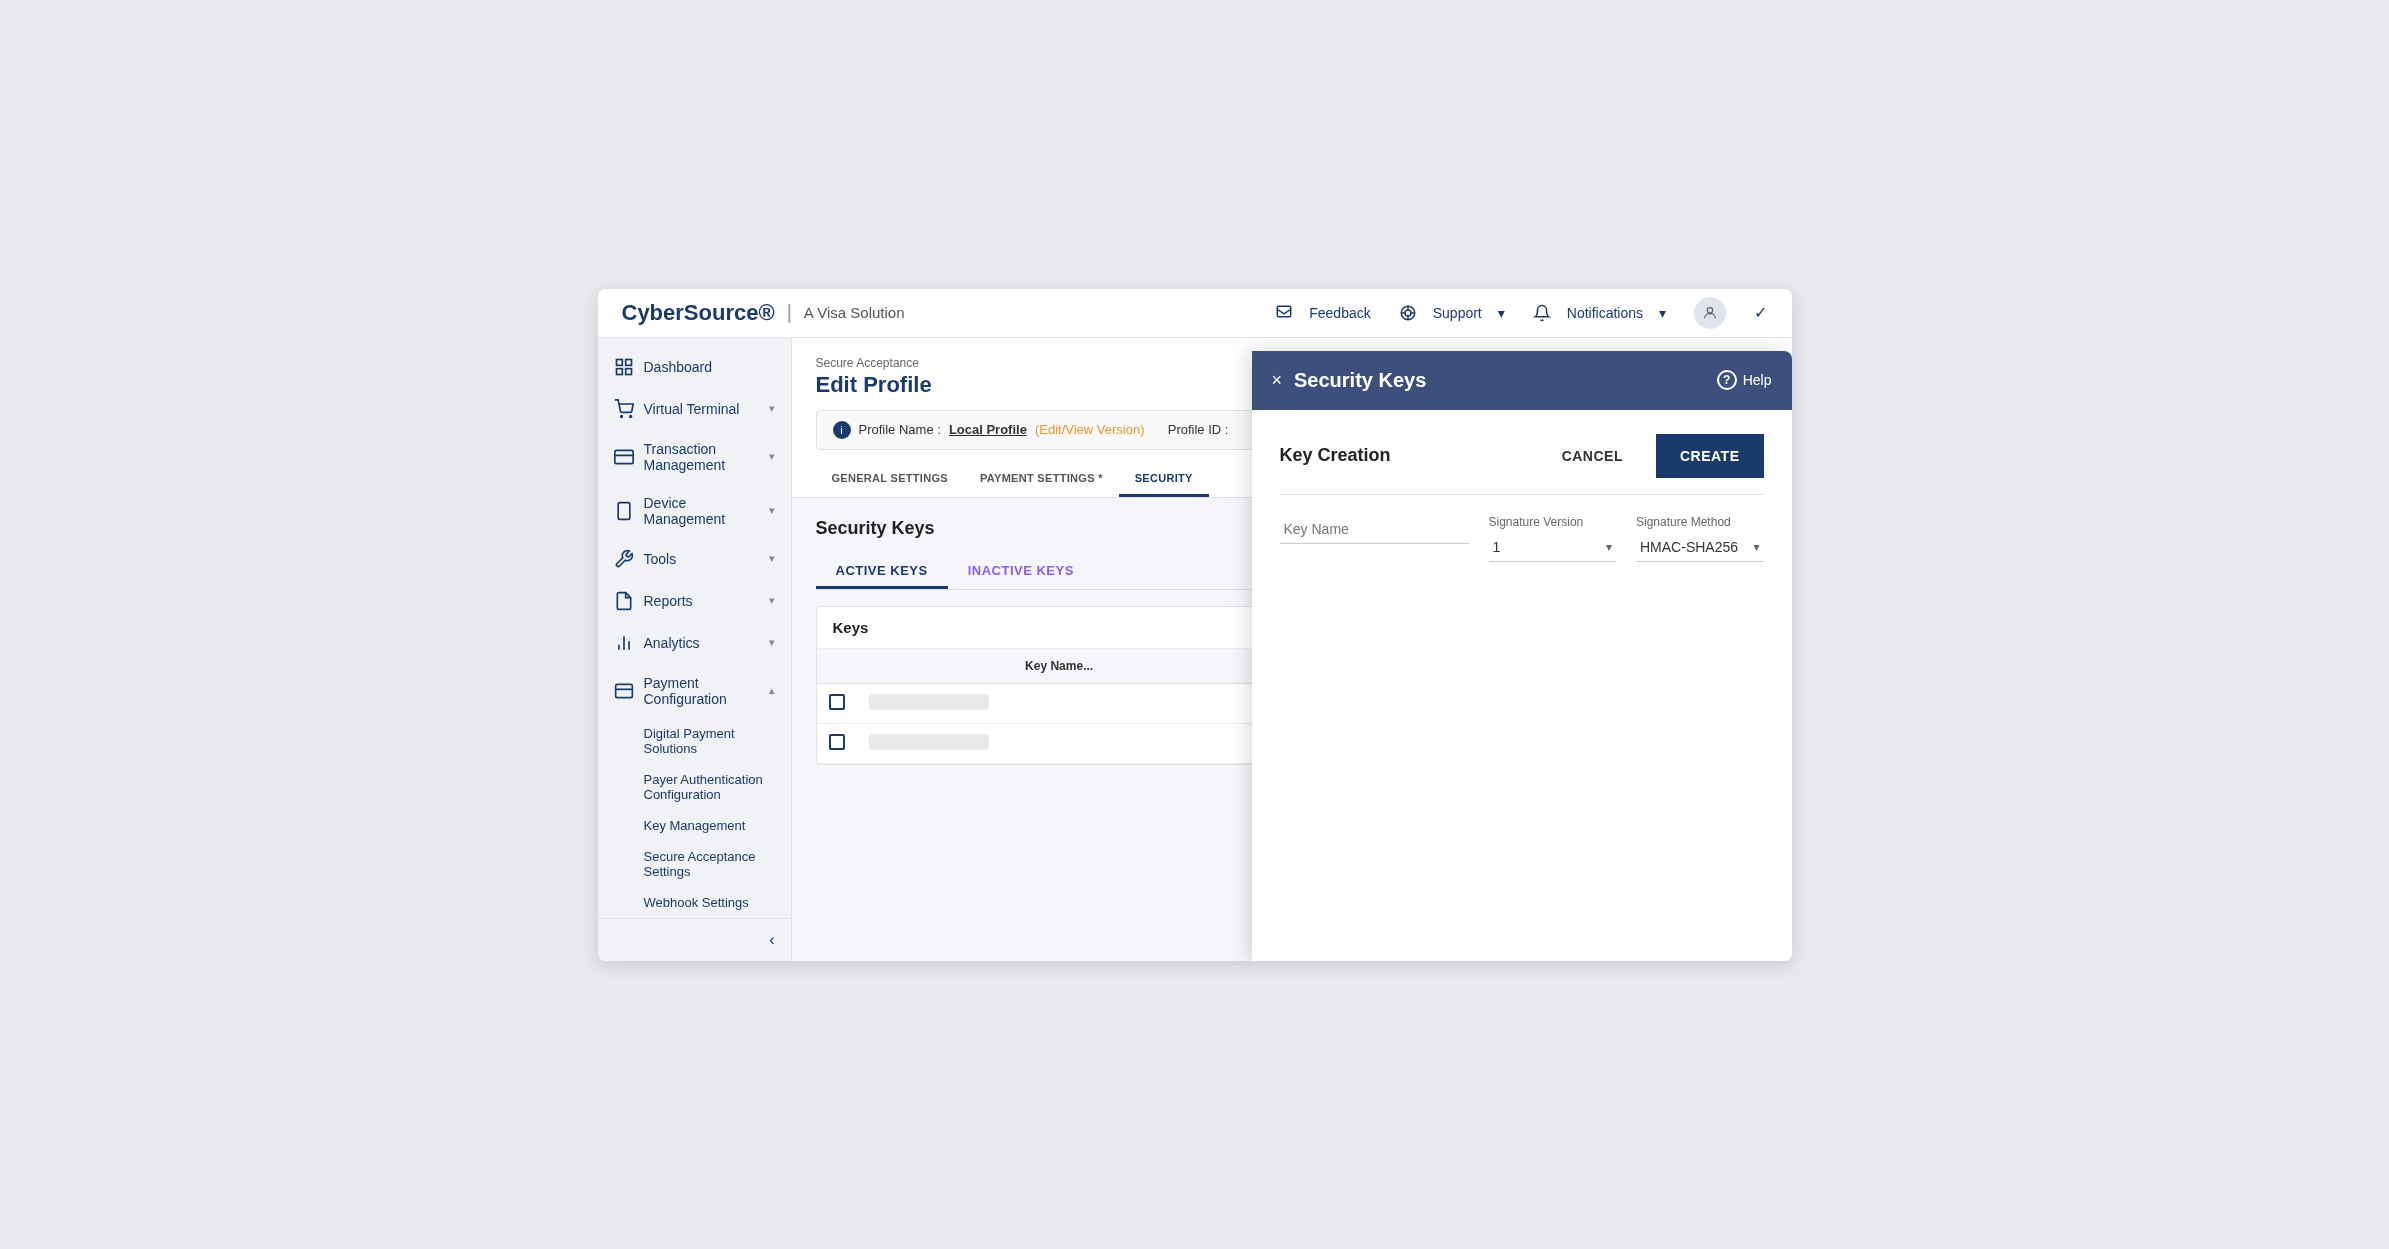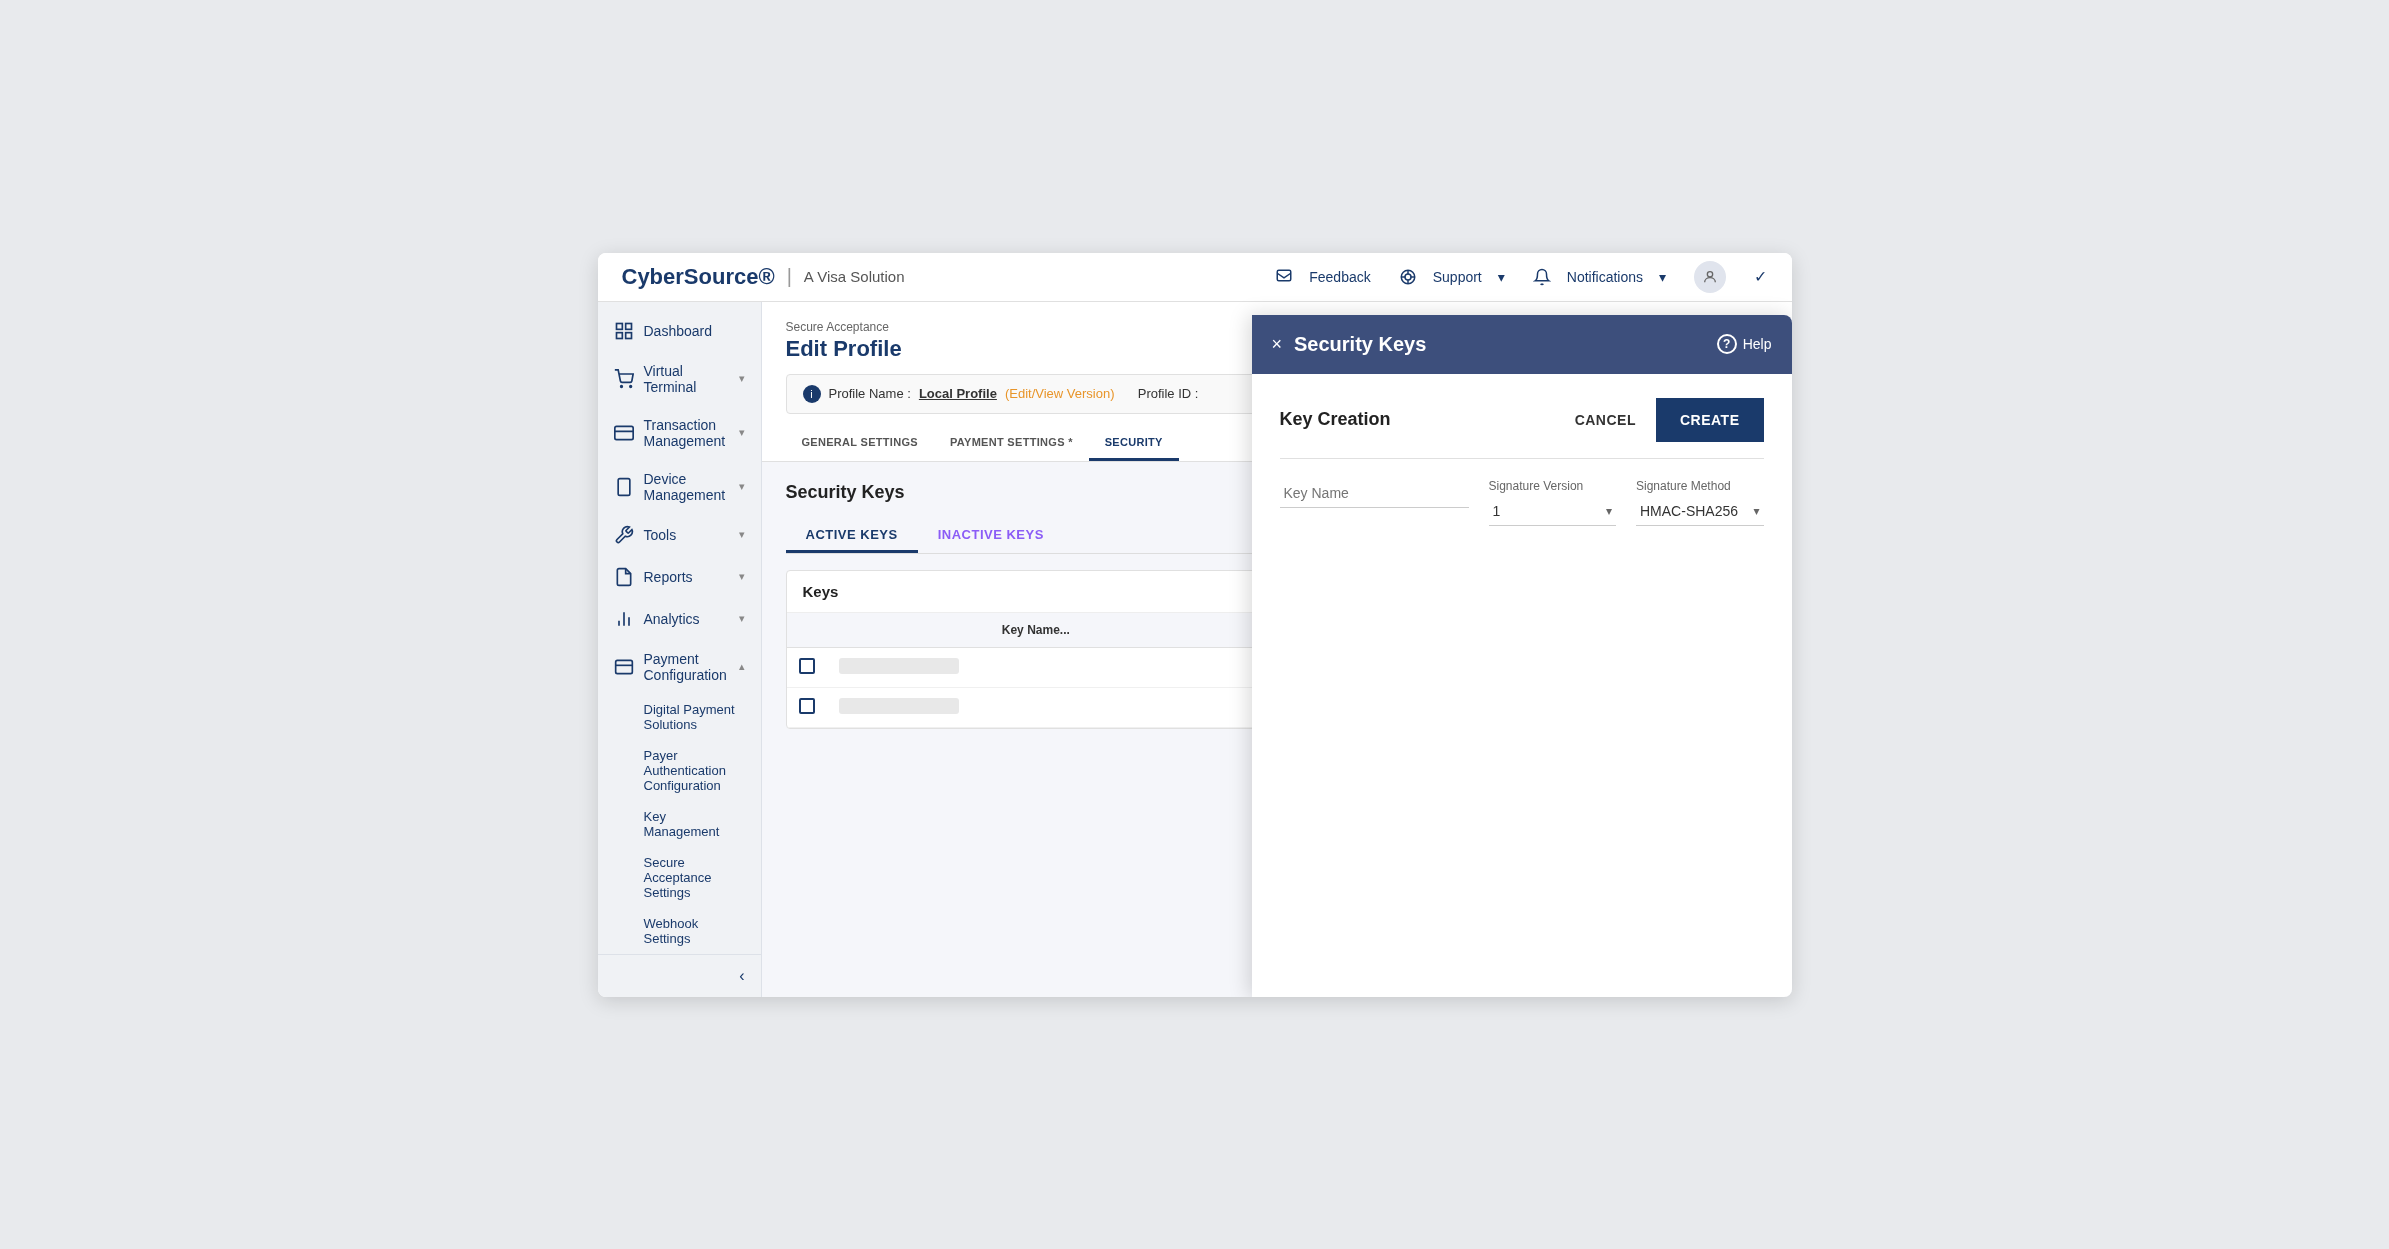--- a/index.html
+++ b/index.html
@@ -74,21 +74,21 @@
       display: flex; align-items: center; justify-content: center;
       cursor: pointer;
     }
     
     .main-body {
       display: flex;
       flex: 1;
     }
     
     .sidebar {
-      width: 164px;
+      width: 194px;
       background: #f0f2f5;
       border-right: 1px solid #dde1e8;
       display: flex;
       flex-direction: column;
       flex-shrink: 0;
       padding-top: 8px;
     }
     .sidebar-item {
       display: flex;
       align-items: center;
@@ -345,21 +345,21 @@
       padding-bottom: 16px;
       border-bottom: 1px solid #e0e0e0;
     }
     .key-creation-title {
       font-size: 18px;
       font-weight: bold;
       color: #222;
     }
     .key-creation-actions {
       display: flex;
-      gap: 4px;
+      gap: 17px;
       align-items: center;
     }
     .cancel-btn {
       background: none;
       border: none;
       color: #333;
       font-size: 14px;
       font-weight: 600;
       cursor: pointer;
       padding: 8px 16px;

